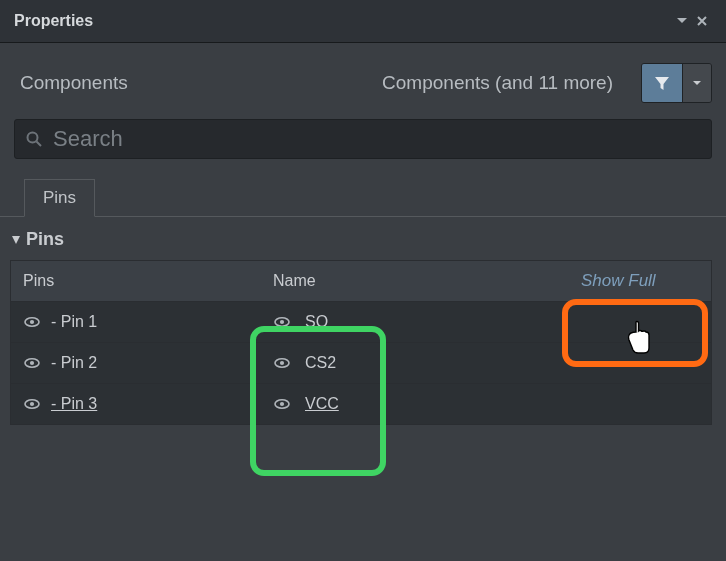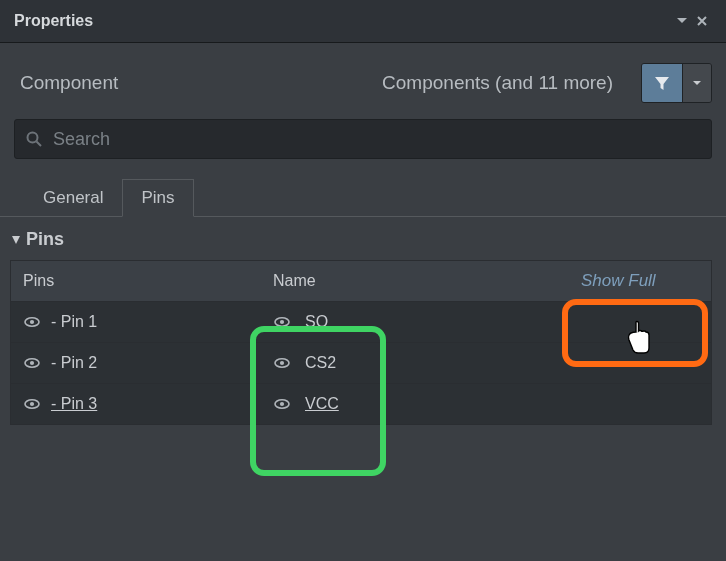--- a/index.html
+++ b/index.html
@@ -63,21 +63,21 @@
     display:flex; align-items:center;
     background:var(--bg-darker);
     border:1px solid #1d2023;
     border-radius:3px;
     height:38px;
     padding:0 10px;
   }
   .search svg { flex:none; margin-right:8px; }
   .search input {
     flex:1; background:transparent; border:none; outline:none;
-    color:var(--text); font-size:18px;
+    color:var(--text); font-size:22px;
   }
   .search input::placeholder { color:#7a8086; }
 
   .tabs-row {
     display:flex;
     padding:6px 0 0 24px;
     border-bottom:1px solid #55595d;
   }
   .tab {
     padding:8px 18px 8px 18px;
@@ -144,21 +144,21 @@
       </svg>
   </div>
   <div class="hdr-btn">
     <svg width="12" height="12" viewBox="0 0 12 12">
         <path d="M2 2 L10 10 M10 2 L2 10" stroke="#aeb4ba" stroke-width="2" fill="none"></path>
       </svg>
   </div>
 </div>
 
 <div class="row-component">
-  <div class="lbl">Component</div>
+  <div class="lbl">Components</div>
   <div class="cnt">Components (and 11 more)</div>
   <div class="filter-btn">
     <div class="filter-main">
       <svg width="18" height="18" viewBox="0 0 18 18">
           <path d="M2 3 H16 L10.5 10 V16 L7.5 14 V10 Z" fill="#e6eaee"></path>
         </svg>
     </div>
     <div class="filter-dd">
       <svg width="10" height="10" viewBox="0 0 10 10">
           <path d="M1 3 L5 7 L9 3 Z" fill="#c9ccd0"></path>
@@ -171,21 +171,20 @@
   <div class="search">
     <svg width="18" height="18" viewBox="0 0 18 18">
         <circle cx="7.5" cy="7.5" r="5" stroke="#6d7379" stroke-width="2" fill="none"></circle>
         <line x1="11.5" y1="11.5" x2="16" y2="16" stroke="#6d7379" stroke-width="2"></line>
       </svg>
     <input type="text" placeholder="Search" style="">
   </div>
 </div>
 
 <div class="tabs-row">
-  <div class="tab">General</div>
   <div class="tab active">Pins</div>
 </div>
 
 <div class="section-hdr">
   <svg width="12" height="12" viewBox="0 0 12 12">
       <path d="M2 2 L10 6 L2 10 Z" fill="#c9ccd0" transform="rotate(90 6 6)"></path>
     </svg>
   <span>Pins</span>
 </div>
 

